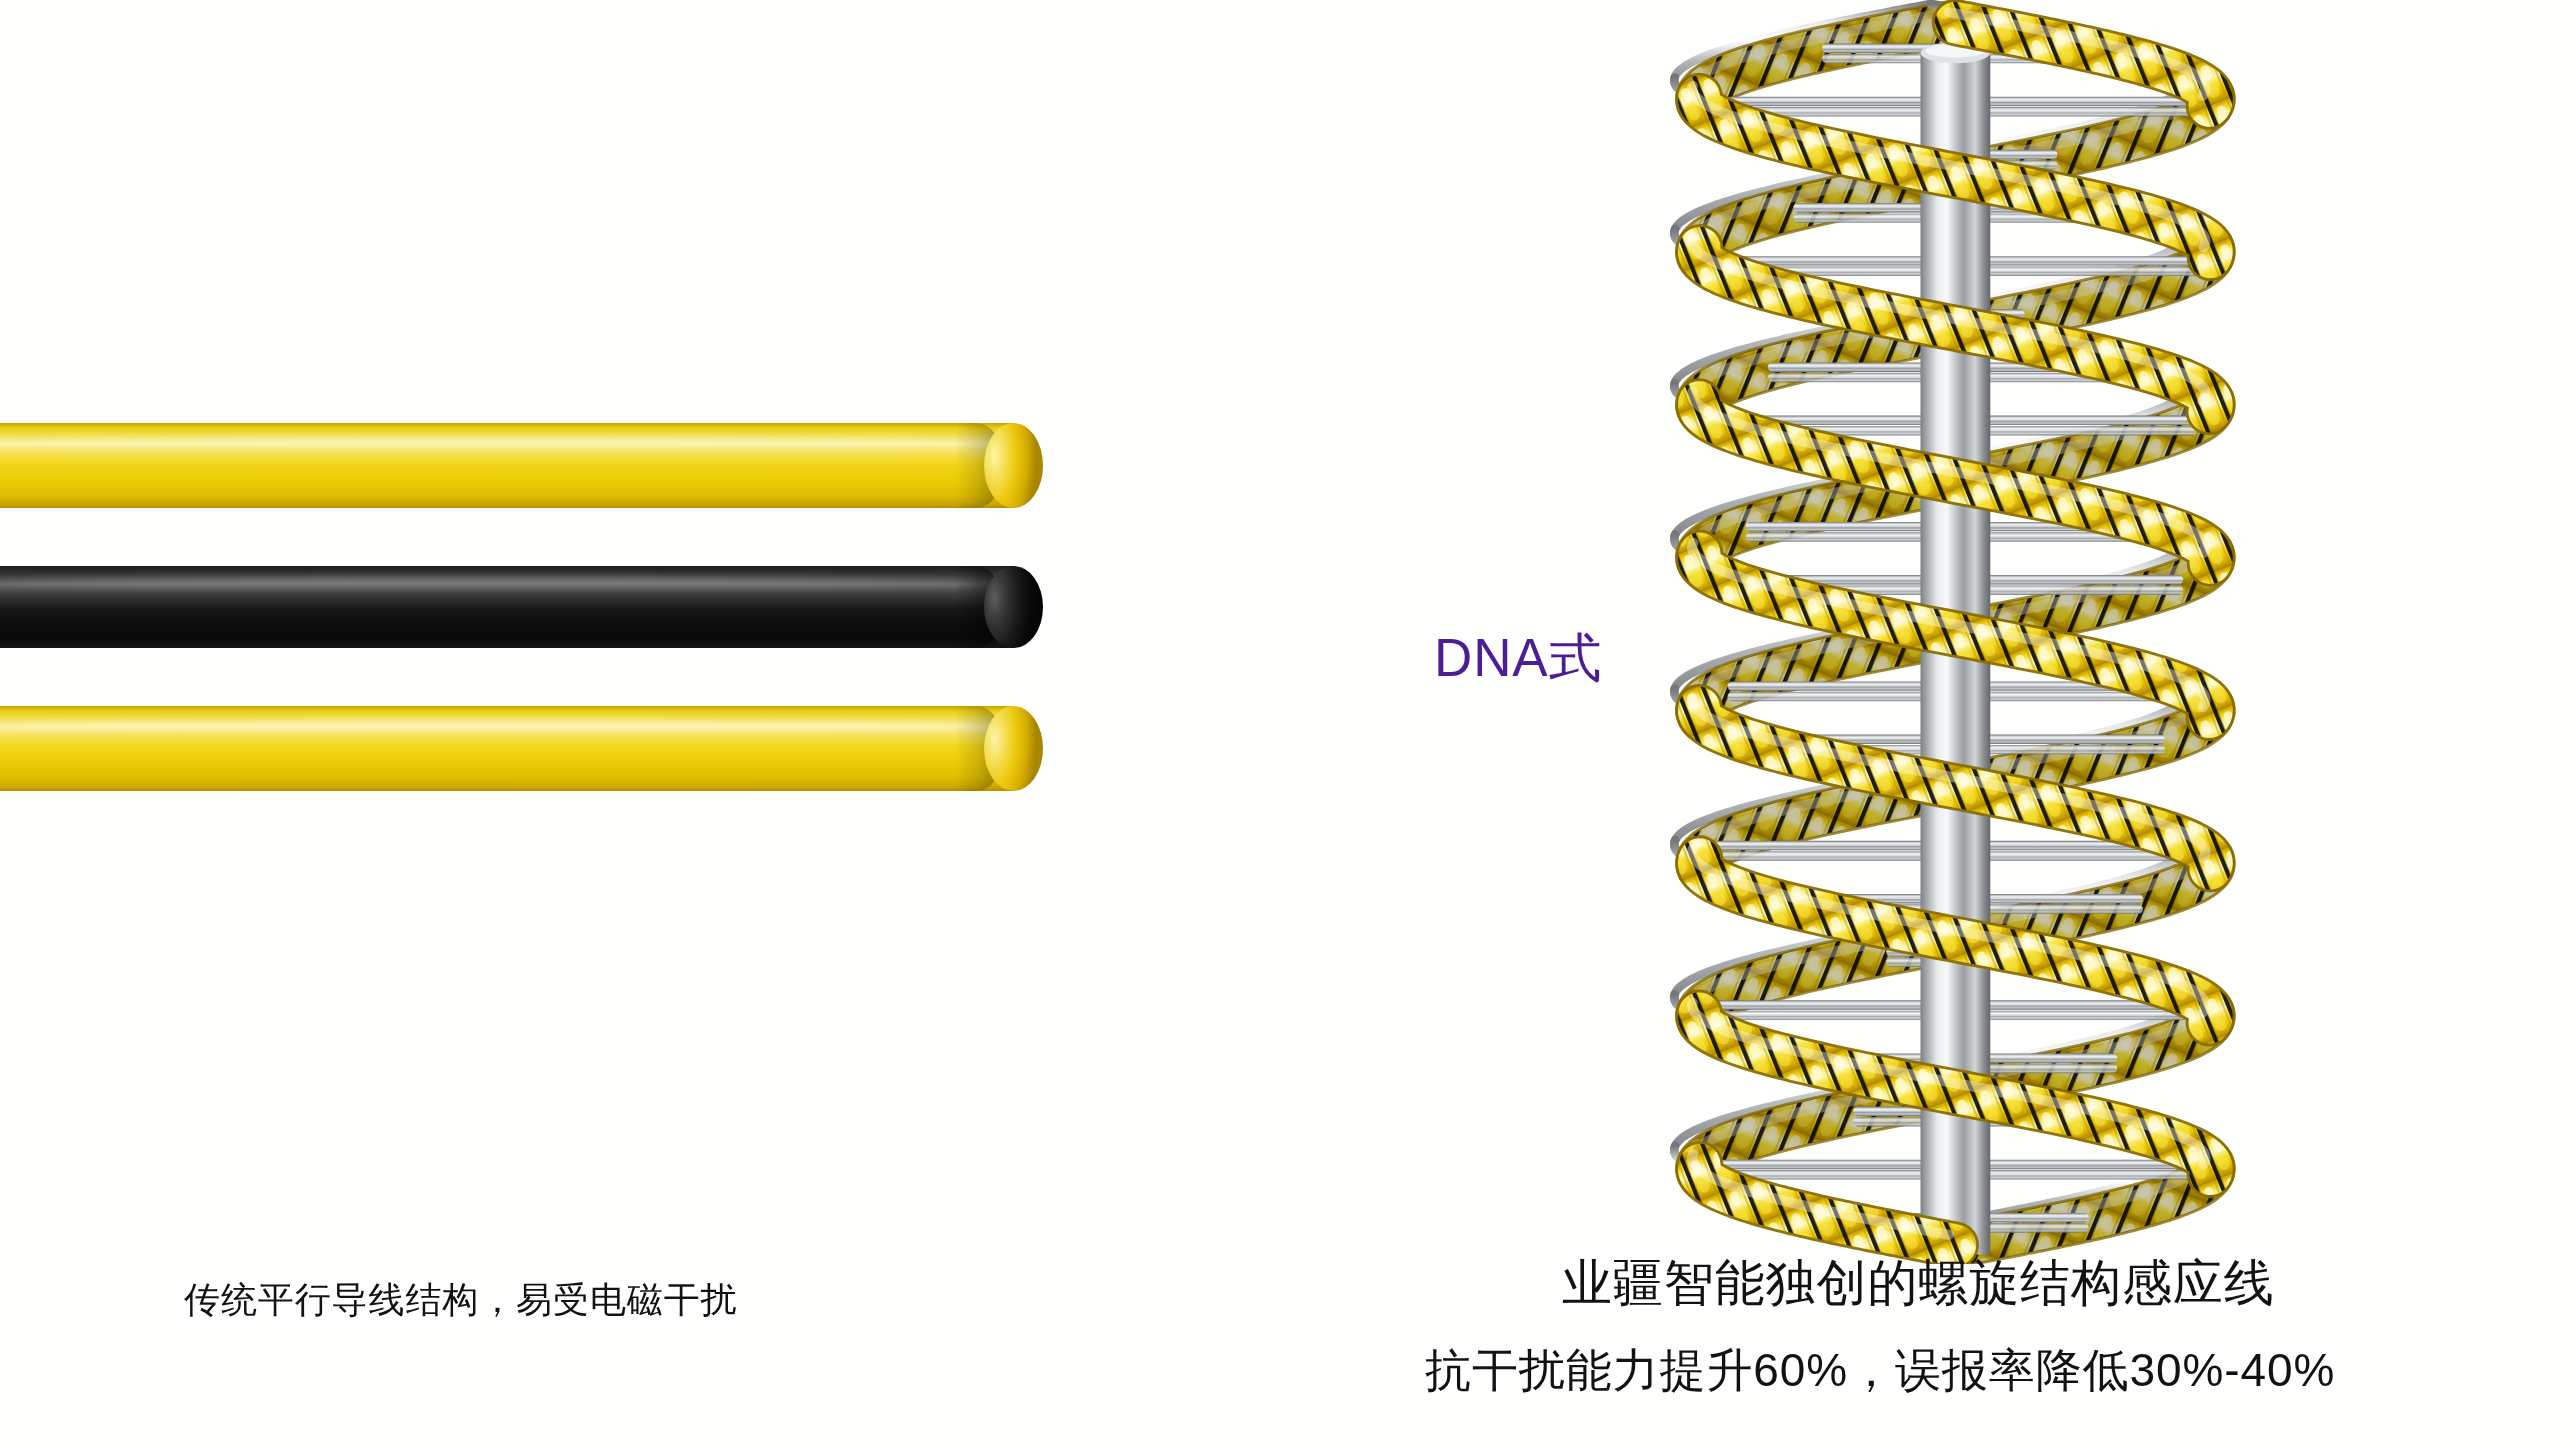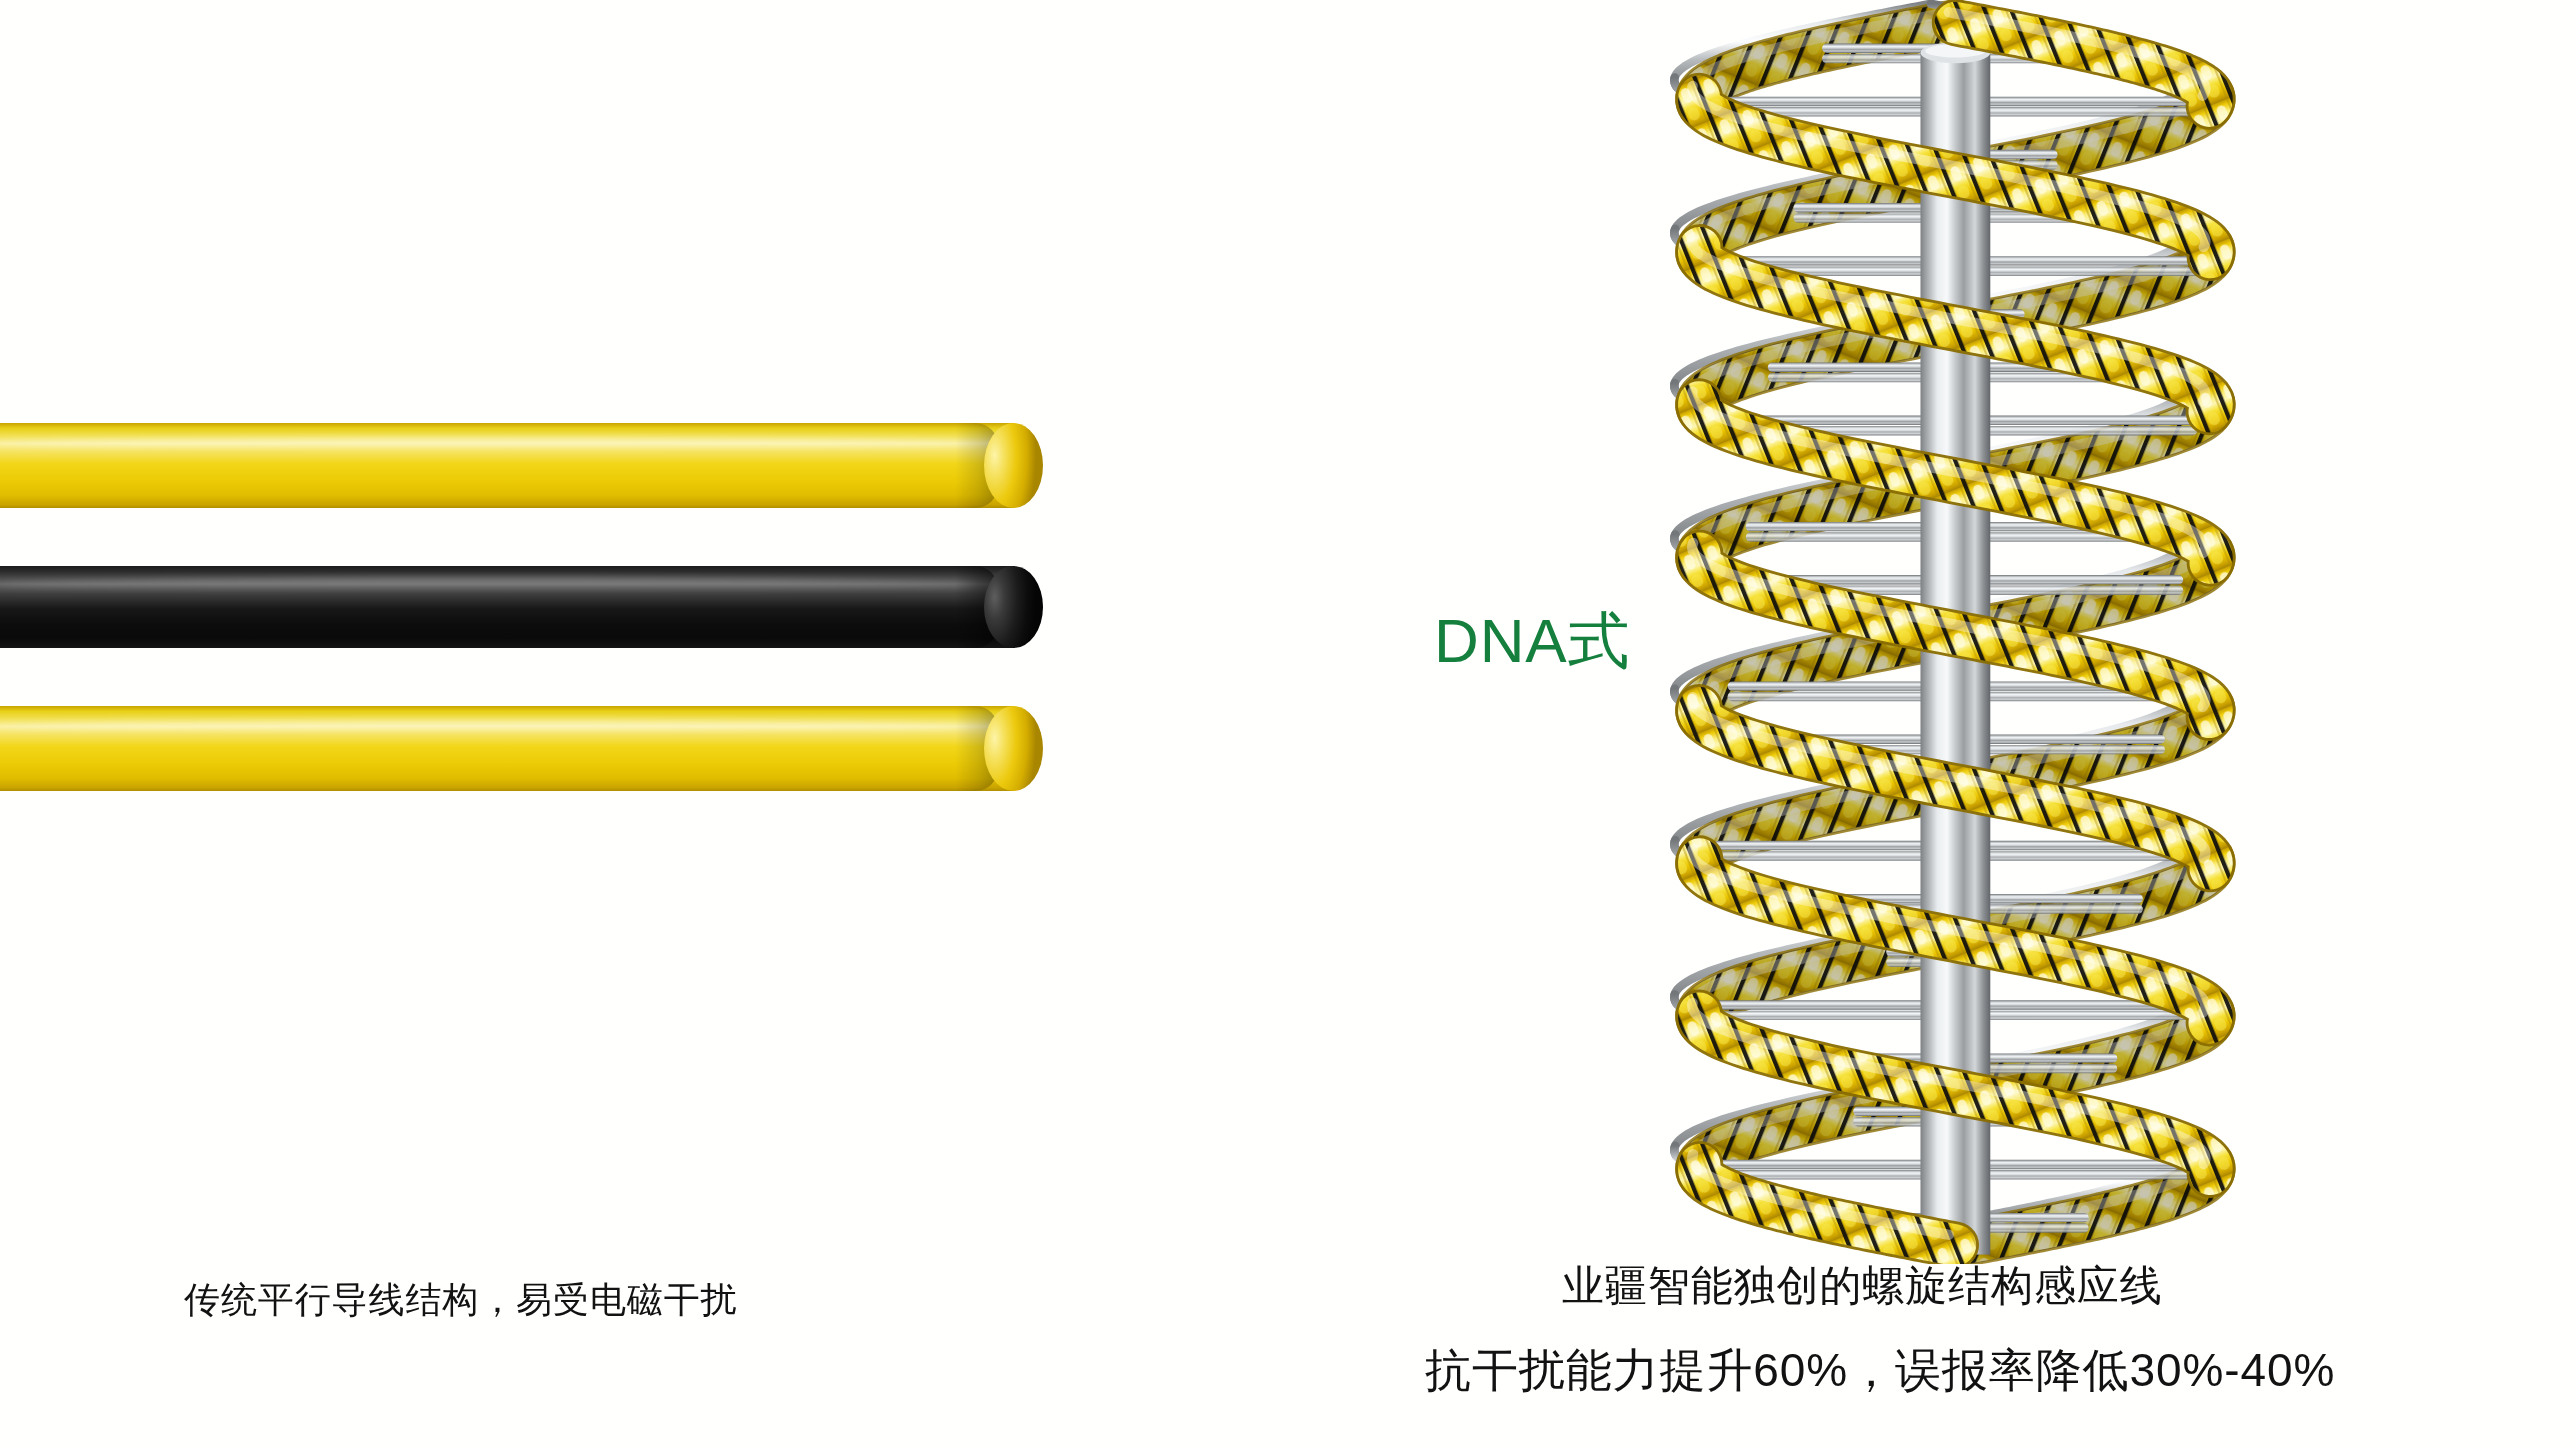--- a/index.html
+++ b/index.html
@@ -97,28 +97,28 @@
   
   .caption{
     position:absolute;
     color:#121212;
     font-size:43px;
     letter-spacing:0.9px;
     white-space:nowrap;
     font-weight:400;
   }
   #caption-left{left:184px;top:1276px;font-size:36px;}
-  #caption-right-1{left:1562px;top:1250px;font-size:42px;margin-top:8px;}
+  #caption-right-1{left:1562px;top:1250px;font-size:50px;}
   #caption-right-2{left:1425px;top:1340px;font-size:46px;}
 
   #dna-label{
     position:absolute;
-    left:1434px;top:599px;
-    color:#15803d;
-    font-size:62px;
+    left:1434px;top:623px;
+    color:#4c1d95;
+    font-size:53px;
     letter-spacing:0.9px;
     white-space:nowrap;
   }
 </style>
 </head>
 <body>
 
 <div id="stage">
 
   <div class="cable-group">

